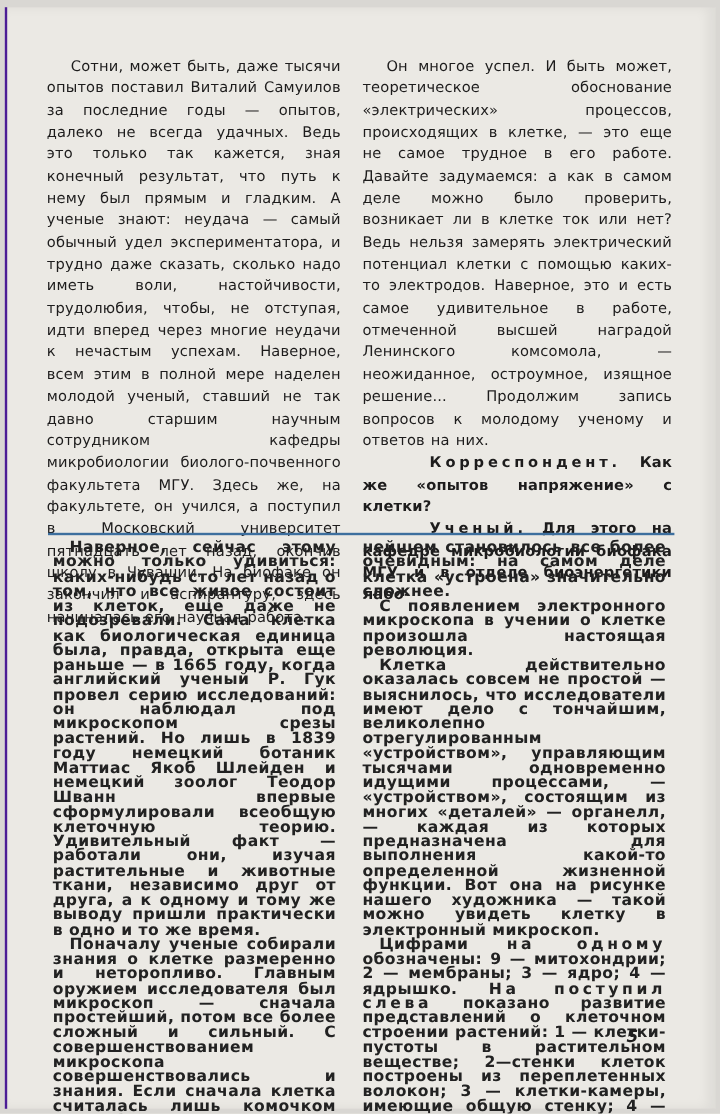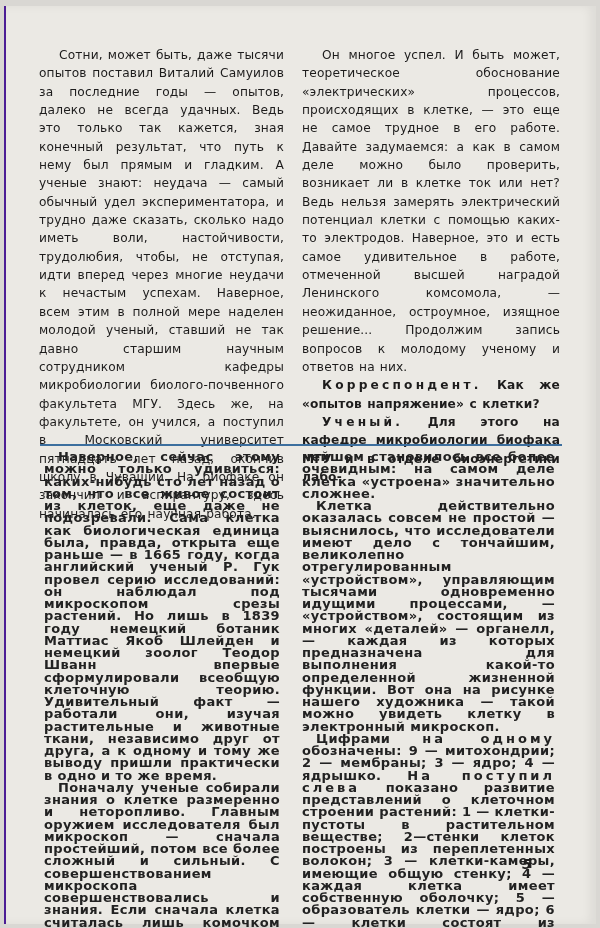--- a/index.html
+++ b/index.html
@@ -25,21 +25,21 @@
     font-size: 12.2px;
     line-height: 18.35px;
     letter-spacing: 0.15px;
     word-spacing: 1px;
   }
   .top-left { left: 33px; top: 40px; width: 245px; }
   .top-right { left: 296px; top: 40px; width: 258px; }
   .top-col p { margin: 0; text-indent: 20px; }
   .top-col p.noindent { text-indent: 0; }
   .bold { font-weight: bold; }
-  .spaced { letter-spacing: 3.2px; }
+  .spaced { letter-spacing: 3.2px; margin-left: 36px; }
   .divider {
     position: absolute; left: 34px; top: 438px; width: 522px; height: 2px;
     background: #3d6f9e;
   }
   .bottom-col {
     font-size: 13px;
     line-height: 12.25px;
     font-weight: bold;
     letter-spacing: 0.35px;
     color: #222;
@@ -78,20 +78,21 @@
 
   <div class="divider"></div>
 
   <div class="col bottom-col bottom-left">
     <p>Наверное, сейчас этому можно только удивиться: каких-нибудь сто лет назад о том, что все живое состоит из клеток, еще даже не подозревали. Сама клетка как биологическая единица была, правда, открыта еще раньше — в 1665 году, когда английский ученый Р. Гук провел серию исследований: он наблюдал под микроскопом срезы растений. Но лишь в 1839 году немецкий ботаник Маттиас Якоб Шлейден и немецкий зоолог Теодор Шванн впервые сформулировали всеобщую клеточную теорию. Удивительный факт — работали они, изучая растительные и животные ткани, независимо друг от друга, а к одному и тому же выводу пришли практически в одно и то же время.</p>
     <p>Поначалу ученые собирали знания о клетке размеренно и неторопливо. Главным оружием исследователя был микроскоп — сначала простейший, потом все более сложный и сильный. С совершенствованием микроскопа совершенствовались и знания. Если сначала клетка считалась лишь комочком желеобразного вещества, в котором не удавалось разглядеть ничего, кроме студенистой цитоплазмы, оболочки, покрывающей клетку снаружи, и расположенного в центре ядра, в даль-</p>
   </div>
 
   <div class="col bottom-col bottom-right">
     <p class="noindent">нейшем становилось все более очевидным: на самом деле клетка «устроена» значительно сложнее.</p>
+    <p>С появлением электронного микроскопа в учении о клетке произошла настоящая революция.</p>
     <p>Клетка действительно оказалась совсем не простой — выяснилось, что исследователи имеют дело с тончайшим, великолепно отрегулированным «устройством», управляющим тысячами одновременно идущими процессами, — «устройством», состоящим из многих «деталей» — органелл, — каждая из которых предназначена для выполнения какой-то определенной жизненной функции. Вот она на рисунке нашего художника — такой можно увидеть клетку в электронный микроскоп.</p>
     <p>
       <span>Цифрами</span>
       <span class="spaced-sm">на одному</span>
       <span>обозначены: 9 — митохондрии; 2 — мембраны; 3 — ядро; 4 — ядрышко.</span>
       <span class="spaced-sm">На поступил слева</span>
       <span>показано развитие представлений о клеточном строении растений: 1 — клетки-пустоты в растительном веществе; 2—стенки клеток построены из переплетенных волокон; 3 — клетки-камеры, имеющие общую стенку; 4 — каждая клетка имеет собственную оболочку; 5 — образователь клетки — ядро; 6 — клетки состоят из протоплазмы и ядра.</span>
     </p>
   </div>
 

